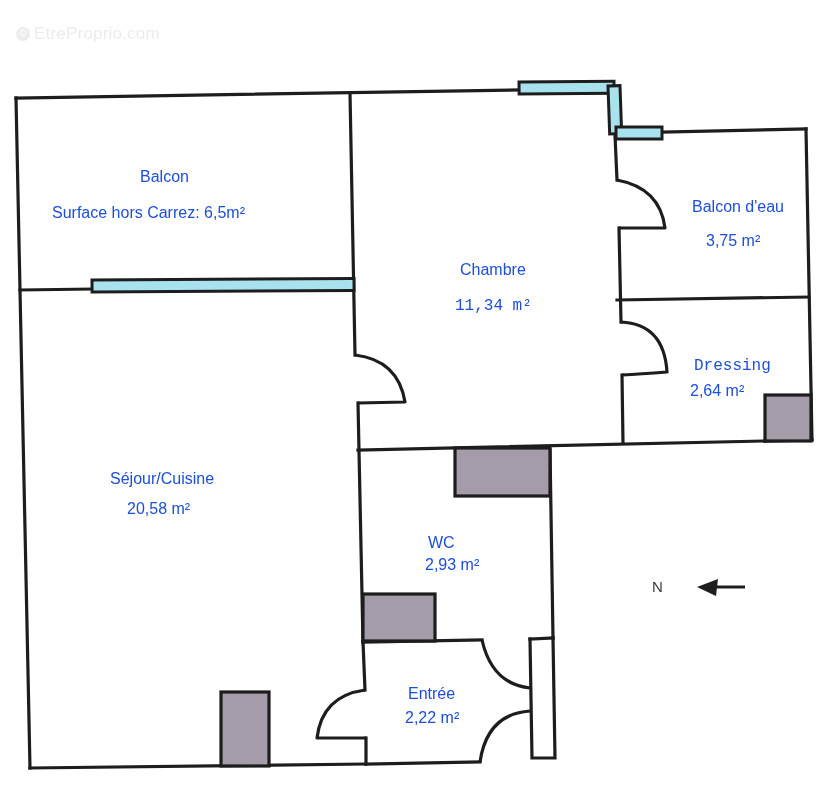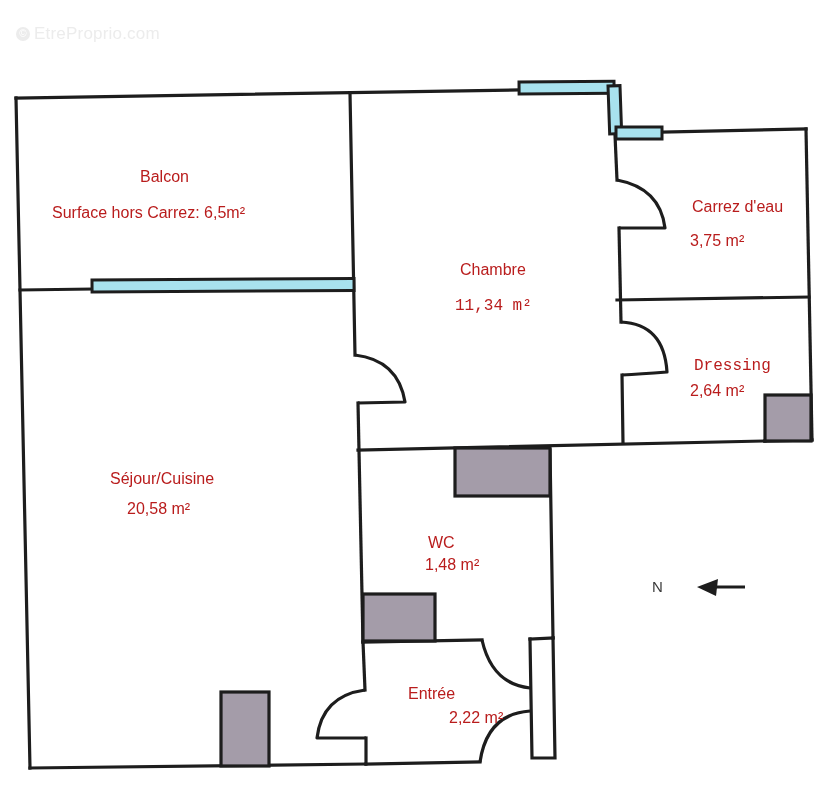--- a/index.html
+++ b/index.html
@@ -10,21 +10,21 @@
     }
     .watermark .wm-icon {
       display: inline-block; width: 14px; height: 14px; border-radius: 50%; background: #ececec; color: #fff;
       font-size: 10px; line-height: 14px; text-align: center;
     }
     svg#plan { position: absolute; left: 0; top: 0; }
     .wall { fill: none; stroke: #1d1d1d; stroke-width: 3.2; stroke-linejoin: miter; stroke-linecap: square; }
     .door { fill: none; stroke: #1d1d1d; stroke-width: 3.2; stroke-linejoin: round; }
     .window { fill: #a8e2ee; stroke: #1d1d1d; stroke-width: 3; }
     .duct { fill: #a49ca9; stroke: #1d1d1d; stroke-width: 3.2; }
-    .label { position: absolute; color: #b91c1c; font-size: 16px; font-family: "Liberation Sans", sans-serif; white-space: nowrap; }
+    .label { position: absolute; color: #1d4ed8; font-size: 16px; font-family: "Liberation Sans", sans-serif; white-space: nowrap; }
     .north { position: absolute; left: 652px; top: 578px; font-size: 15px; color: #3a3a3a; }
   </style>
 </head>
 <body>
 
 <div class="watermark">
   <span class="wm-icon">©</span>
   <span>EtreProprio.com</span>
 </div>
 
@@ -102,28 +102,28 @@
     <polygon points="697,587 718,579 716,596" fill="#1d1d1d"></polygon>
   </g>
 </svg>
 
 <div class="label" style="left:140px; top:168px;">Balcon</div>
 <div class="label" style="left:52px; top:204px;">Surface hors Carrez: 6,5m²</div>
 
 <div class="label" style="left:460px; top:261px;">Chambre</div>
 <div class="label" style="left:455px; top:297px;font-family:Liberation Mono, monospace;">11,34  m²</div>
 
-<div class="label" style="left:692px; top:198px;">Carrez d'eau</div>
-<div class="label" style="left:690px; top:232px;">3,75  m²</div>
+<div class="label" style="left:692px; top:198px;">Balcon d'eau</div>
+<div class="label" style="left:706px; top:232px;">3,75  m²</div>
 
 <div class="label" style="left:694px; top:357px;font-family:Liberation Mono, monospace;">Dressing</div>
 <div class="label" style="left:690px; top:382px;">2,64  m²</div>
 
 <div class="label" style="left:110px; top:470px;">Séjour/Cuisine</div>
 <div class="label" style="left:127px; top:500px;text-align:center;">20,58  m²</div>
 
 <div class="label" style="left:428px; top:534px;">WC</div>
-<div class="label" style="left:425px; top:556px;">1,48  m²</div>
+<div class="label" style="left:425px; top:556px;">2,93  m²</div>
 
 <div class="label" style="left:408px; top:685px;">Entrée</div>
-<div class="label" style="left:405px; top:709px;margin-left:44px;">2,22  m²</div>
+<div class="label" style="left:405px; top:709px;">2,22  m²</div>
 
 <div class="north">N</div>
 
 </body></html>

